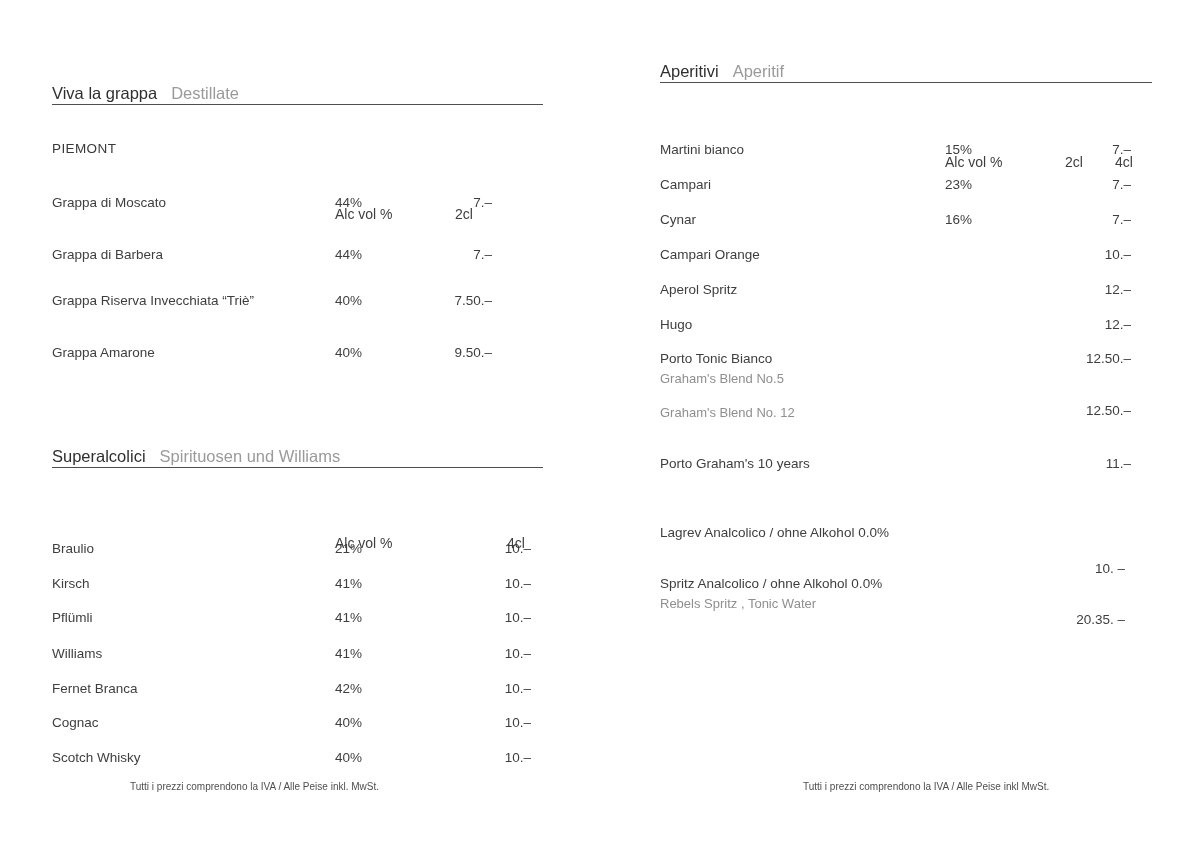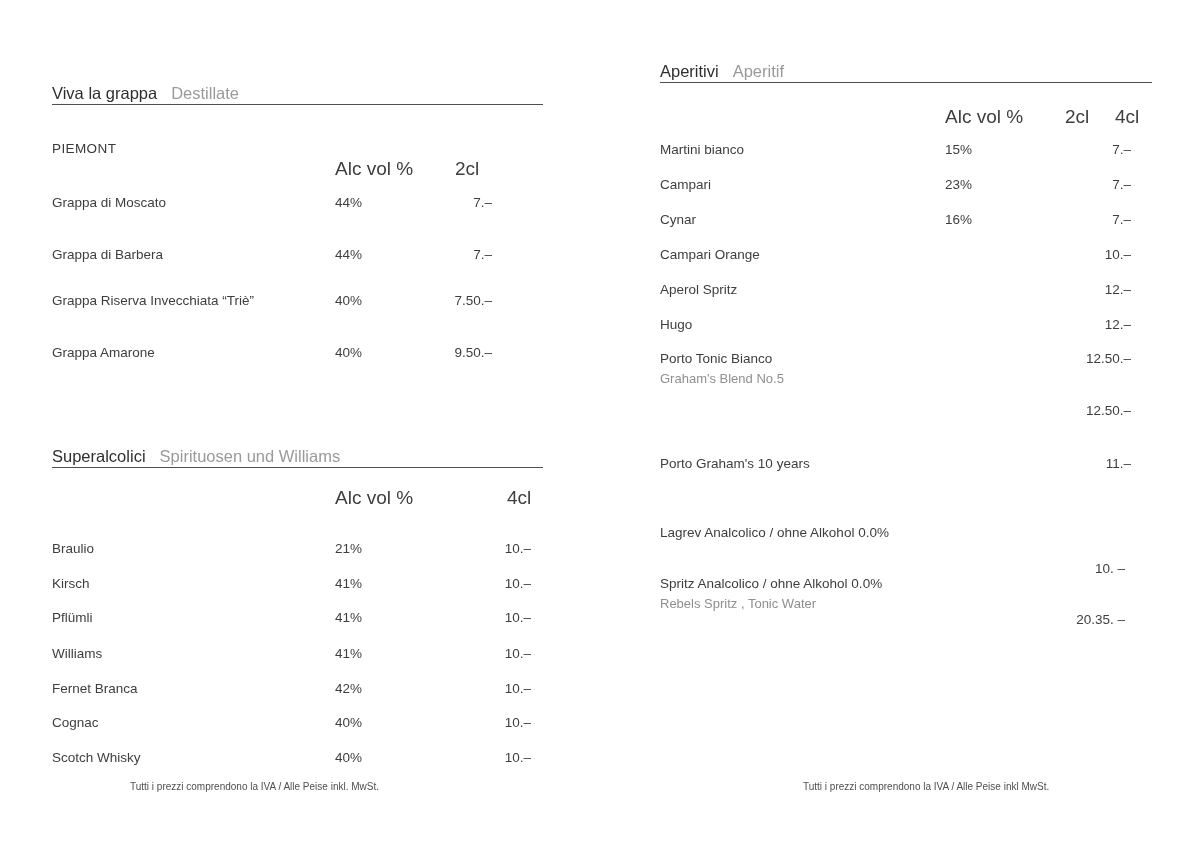--- a/index.html
+++ b/index.html
@@ -27,21 +27,21 @@
     white-space:nowrap;
   }
   .sec-title .t-it{color:#2f2f2f;}
   .sec-title .t-de{color:#9a9a9a;margin-left:14px;}
 
   .region{
     position:absolute;left:0;
     font-size:13.5px;color:#3a3a3a;letter-spacing:0.4px;
   }
 
-  .hdr-row{position:absolute;left:0;width:100%;height:18px;font-size:19px;color:#3e3e3e;}
+  .hdr-row{position:absolute;left:0;width:100%;height:18px;font-size:14px;color:#3e3e3e;margin-top:48px;}
   .hdr-row span{position:absolute;top:0;white-space:nowrap;}
 
   .row{position:absolute;left:0;width:100%;font-size:13.5px;color:#3e3e3e;}
   .row .name{display:block;line-height:18px;white-space:nowrap;}
   .row .sub{display:block;line-height:18px;margin-top:2px;color:#8f8f8f;font-size:13px;white-space:nowrap;}
   .row .alc{position:absolute;top:0;line-height:18px;}
   .row .price{position:absolute;top:0;line-height:18px;white-space:nowrap;}
   .gray-part{color:#8f8f8f;}
 
   
@@ -183,20 +183,21 @@
     <div class="row" style="top:316px">
       <span class="name">Hugo</span>
       <span class="price a-price">12.–</span>
     </div>
     <div class="row" style="top:350px">
       <span class="name">Porto Tonic Bianco</span>
       <span class="sub">Graham's Blend No.5</span>
       <span class="price a-price">12.50.–</span>
     </div>
     <div class="row" style="top:402px">
+      <span class="sub">Graham's Blend No. 12</span>
       <span class="price a-price">12.50.–</span>
     </div>
     <div class="row" style="top:455px">
       <span class="name">Porto Graham's 10 years</span>
       <span class="price a-price">11.–</span>
     </div>
 
     <div class="row" style="top:524px">
       <span class="name">Lagrev Analcolico / ohne Alkohol 0.0%</span>
       <span class="price n-price">10. –</span>

